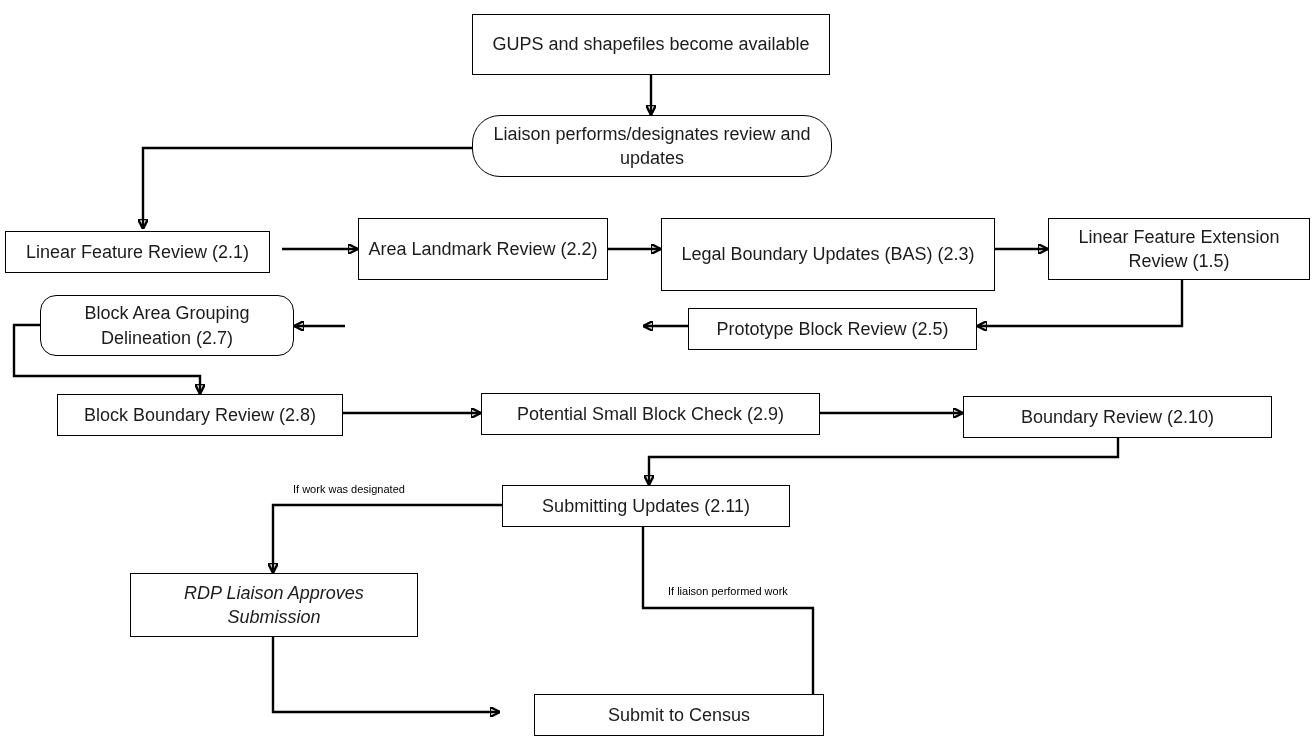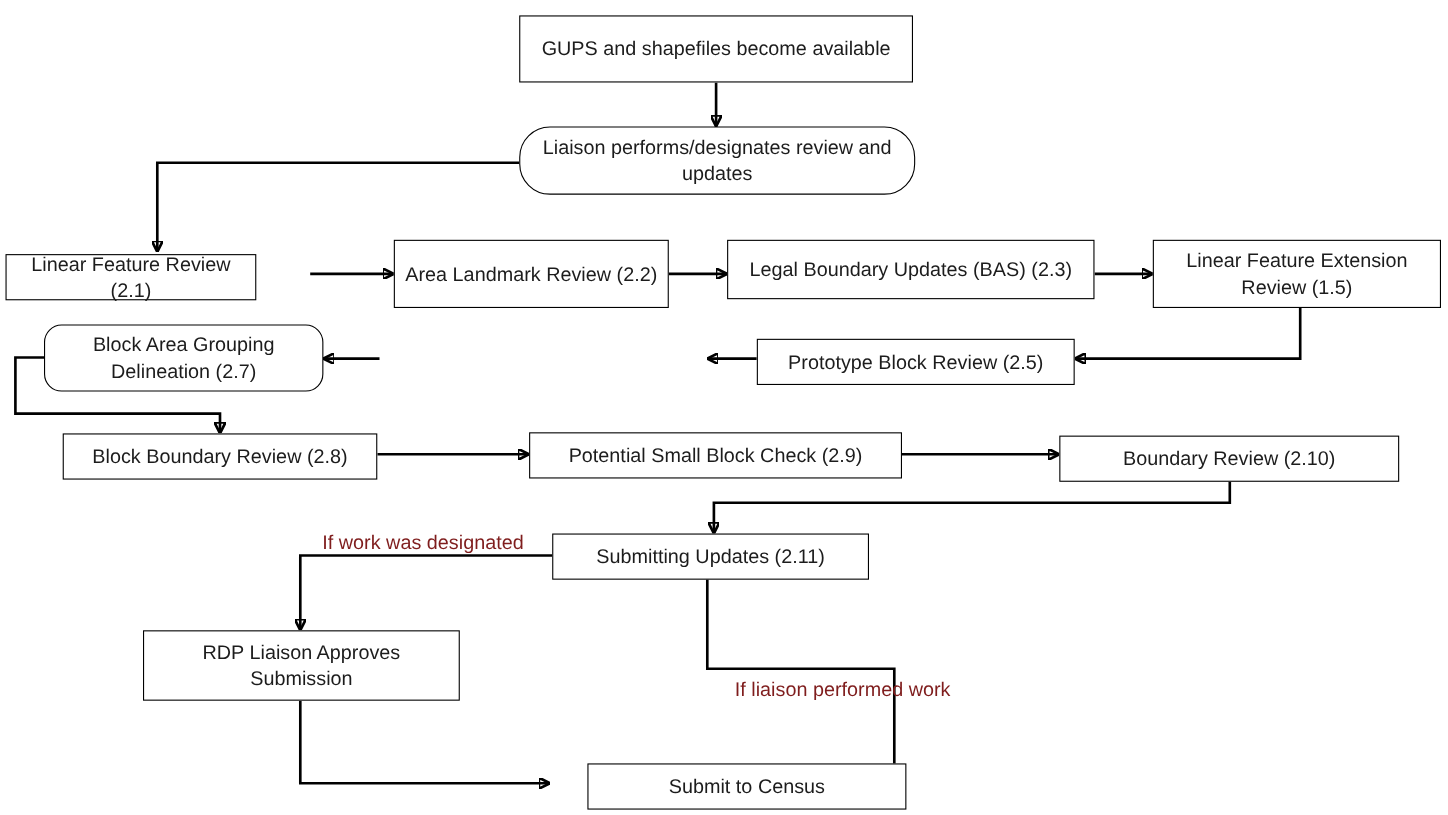--- a/index.html
+++ b/index.html
@@ -36,22 +36,22 @@
     display: flex;
     align-items: center;
     justify-content: center;
     text-align: center;
     font-size: 18px;
     line-height: 1.35;
     padding: 20px 8px;
   }
   .edge-label {
     position: absolute;
-    font-size: 18px;
-    color: #7f1d1d;
+    font-size: 11px;
+    color: #000000;
     white-space: nowrap;
   }
 </style>
 </head>
 <body>
 
 <div class="canvas">
 
   <svg class="edges" viewBox="0 0 1316 741" xmlns="http://www.w3.org/2000/svg">
     <defs>
@@ -72,32 +72,32 @@
     <path d="M820,413 L963,413" marker-end="url(#arrow)"></path>
     <path d="M1118,432 L1118,457 L649,457 L649,485" marker-end="url(#arrow)"></path>
     <path d="M502,505 L273,505 L273,573" marker-end="url(#arrow)"></path>
     <path d="M643,523 L643,608 L813,608 L813,712 L792,712" marker-end="url(#arrow)"></path>
     <path d="M273,637 L273,712 L500,712" marker-end="url(#arrow)"></path>
   </svg>
 
   <div class="node" style="left:472px; top:14px;  width:358px; height:61px;">GUPS and shapefiles become available</div>
   <div class="node" style="left:472px; top:115px; width:360px; height:62px;border-radius:28px;">Liaison performs/designates review and updates</div>
 
-  <div class="node" style="left:5px;    top:231px; width:228px; height:38px;">Linear Feature Review (2.1)</div>
+  <div class="node" style="left:5px;    top:231px; width:265px; height:38px;">Linear Feature Review (2.1)</div>
   <div class="node" style="left:358px;  top:218px; width:250px; height:62px;">Area Landmark Review (2.2)</div>
-  <div class="node" style="left:661px;  top:218px; width:334px; height:54px;">Legal Boundary Updates (BAS) (2.3)</div>
+  <div class="node" style="left:661px;  top:218px; width:334px; height:73px;">Legal Boundary Updates (BAS) (2.3)</div>
   <div class="node" style="left:1048px; top:218px; width:262px; height:62px;">Linear Feature Extension Review (1.5)</div>
 
   <div class="node" style="left:688px; top:308px; width:289px; height:37px;">Prototype Block Review (2.5)</div>
   <div class="node" style="left:40px;  top:295px; width:254px; height:61px;border-radius:16px;">Block Area Grouping Delineation (2.7)</div>
 
   <div class="node" style="left:57px;  top:394px; width:286px; height:39px;">Block Boundary Review (2.8)</div>
   <div class="node" style="left:481px; top:393px; width:339px; height:38px;">Potential Small Block Check (2.9)</div>
   <div class="node" style="left:963px; top:396px; width:309px; height:36px;">Boundary Review (2.10)</div>
 
   <div class="node" style="left:502px; top:485px; width:288px; height:32px;">Submitting Updates (2.11)</div>
-  <div class="node" style="left:130px; top:573px; width:288px; height:64px;">RDP Liaison Approves Submission</div>
+  <div class="node" style="left:130px; top:573px; width:288px; height:64px;font-style:italic;">RDP Liaison Approves Submission</div>
   <div class="node" style="left:502px; top:694px; width:290px; height:38px;margin-left:32px;">Submit to Census</div>
 
   <div class="edge-label" style="left:293px; top:483px;">If work was designated</div>
-  <div class="edge-label" style="left:668px; top:585px;margin-top:32px;">If liaison performed work</div>
+  <div class="edge-label" style="left:668px; top:585px;">If liaison performed work</div>
 
 </div>
 
 </body></html>

